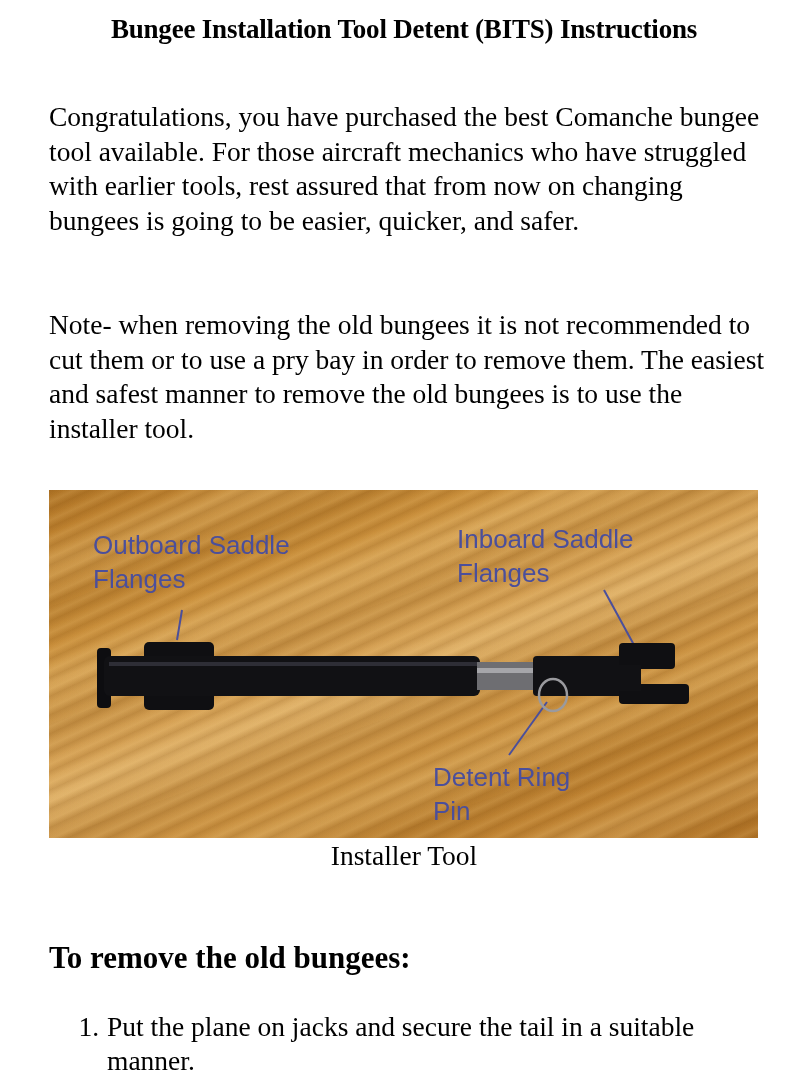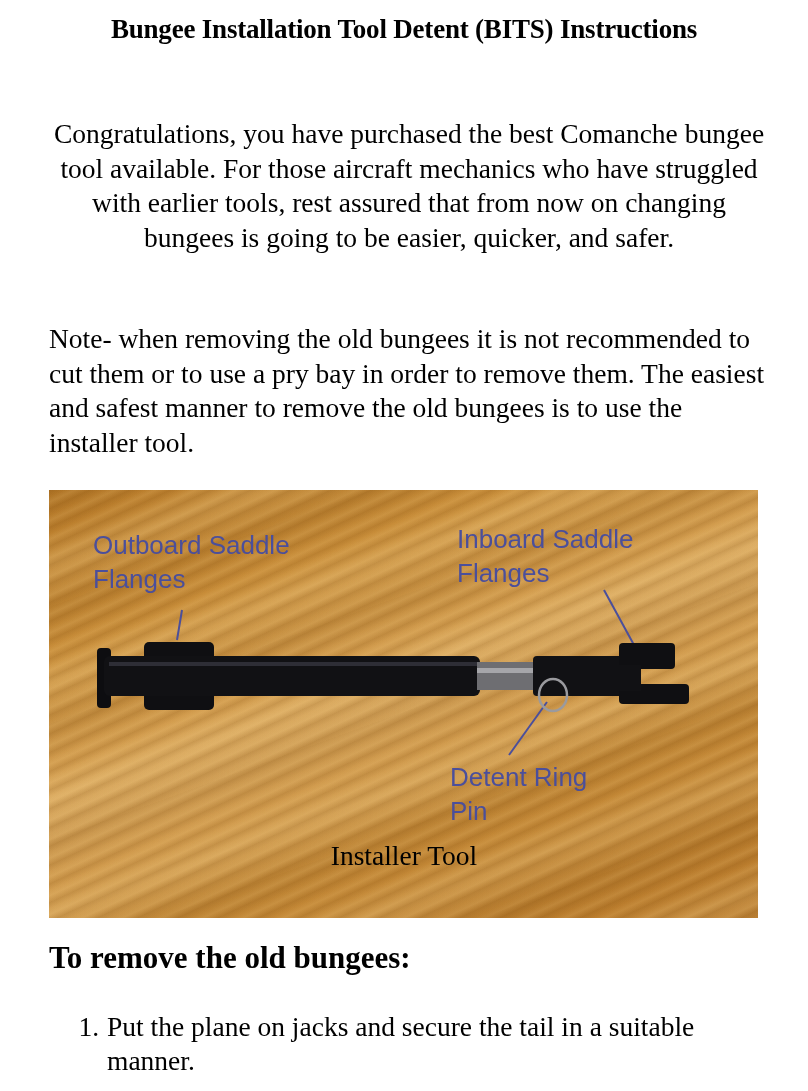--- a/index.html
+++ b/index.html
@@ -8,38 +8,38 @@
     font-family: "Liberation Serif", "DejaVu Serif", serif; color: #000;
   }
   .title {
     position: absolute; top: 14px; left: 0; width: 808px; text-align: center;
     font-weight: bold; font-size: 27px; letter-spacing: -0.2px;
   }
   .para {
     position: absolute; left: 49px; width: 720px;
     font-size: 27.5px; line-height: 34.5px; margin: 0;
   }
-  #p1 { top: 117px; text-align: center; }
-  #p2 { top: 322px; }
+  #p1 { top: 100px; }
+  #p2 { top: 308px; }
   .photo {
-    position: absolute; left: 49px; top: 490px; width: 709px; height: 428px;
+    position: absolute; left: 49px; top: 490px; width: 709px; height: 348px;
     overflow: hidden;
     background:
       repeating-linear-gradient(155deg, rgba(120,70,10,0.18) 0px, rgba(120,70,10,0.0) 6px, rgba(255,220,150,0.12) 11px, rgba(120,70,10,0.15) 17px),
       repeating-linear-gradient(160deg, rgba(90,50,0,0.10) 0px, rgba(90,50,0,0) 40px, rgba(255,230,170,0.18) 70px, rgba(90,50,0,0.08) 110px),
       linear-gradient(160deg, #b87b2a 0%, #c98e3a 25%, #d8a55a 50%, #c58a38 70%, #b8792a 100%);
   }
   .photo svg { position: absolute; left: 0; top: 0; }
   .label {
     position: absolute; font-family: "Liberation Sans", "DejaVu Sans", sans-serif;
     color: #4b4f9b; font-size: 26px; line-height: 34px; white-space: pre-line;
   }
   #lbl-outboard { left: 44px; top: 38px; }
   #lbl-inboard { left: 408px; top: 32px; }
-  #lbl-detent { left: 384px; top: 270px; margin-left: 17px; }
+  #lbl-detent { left: 384px; top: 270px; }
   .caption {
     position: absolute; top: 838px; left: 0; width: 808px; text-align: center;
     font-size: 27.5px; line-height: 36px;
   }
   .section-heading {
     position: absolute; top: 940px; left: 49px; font-weight: bold; font-size: 31px;
   }
   .steps { position: absolute; top: 1010px; left: 49px; width: 720px; margin: 0; padding: 0; list-style: none; }
   .step { display: flex; font-size: 27.5px; line-height: 34px; }
   .step-num { width: 58px; text-align: right; padding-right: 8px; box-sizing: border-box; }

